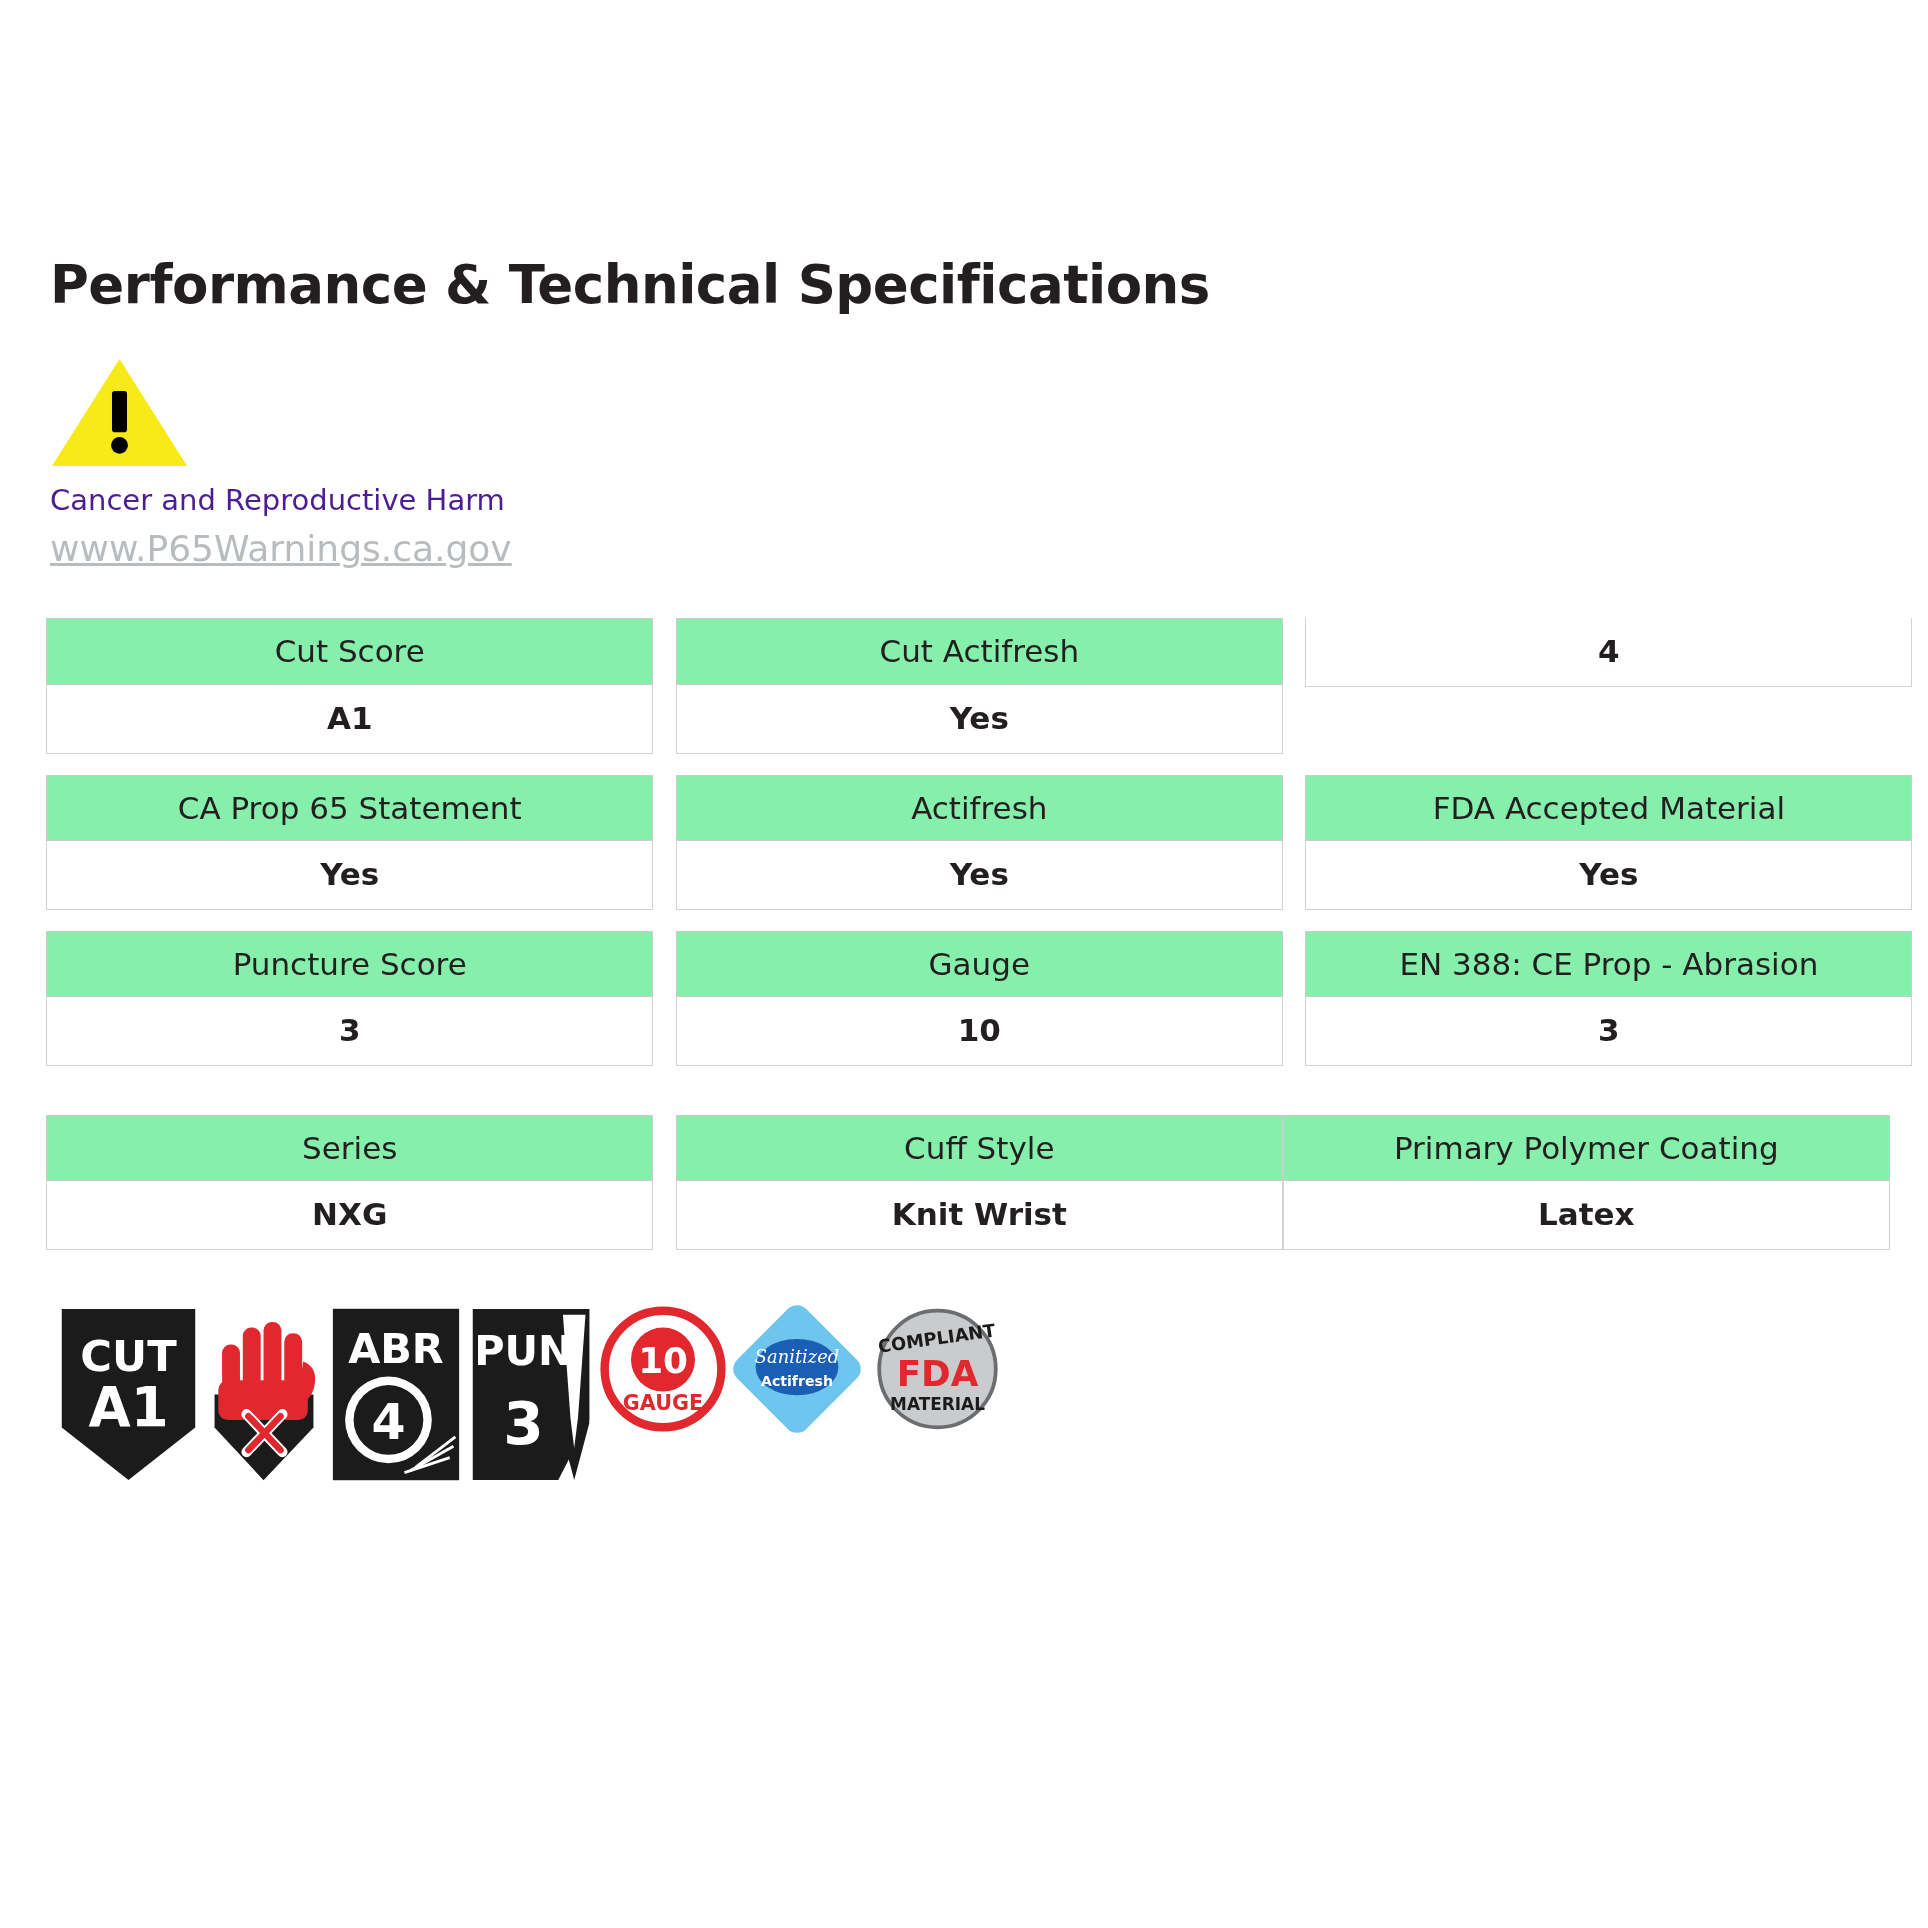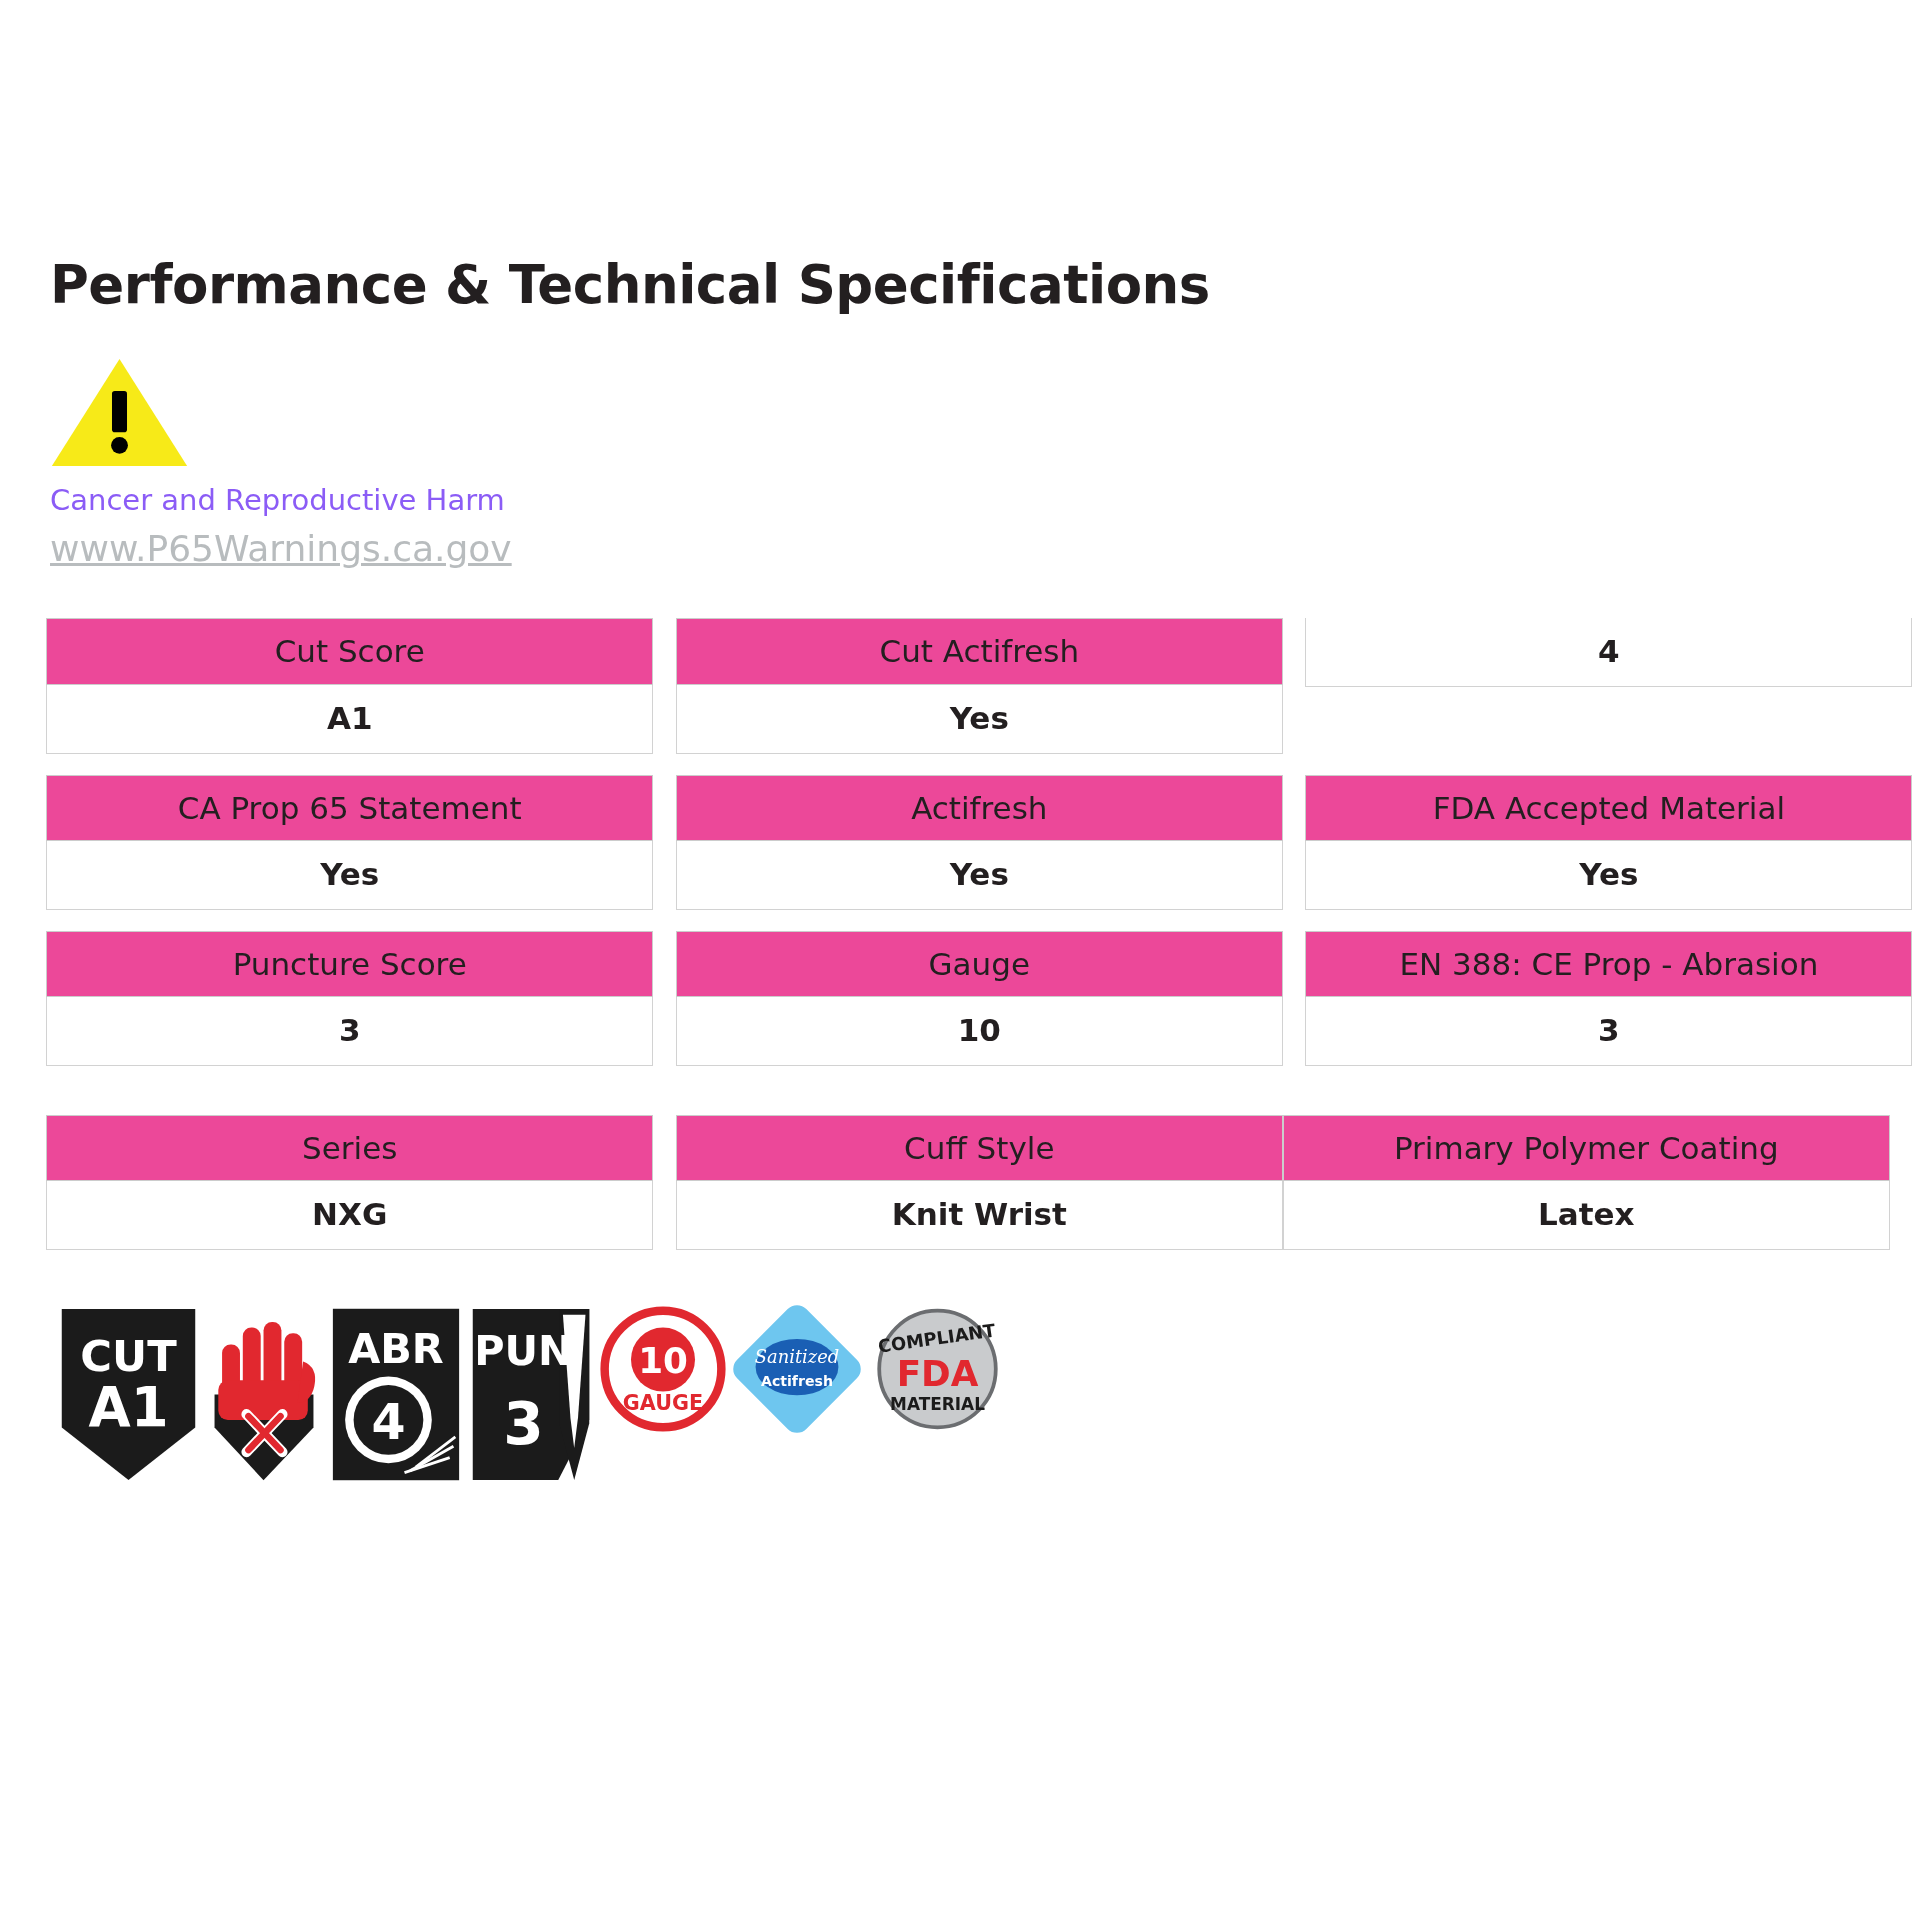--- a/index.html
+++ b/index.html
@@ -35,21 +35,21 @@
     margin-bottom: 49px;
   }
   .warning-triangle {
     width: 139px;
     height: 115px;
     display: block;
     margin-bottom: 9.4px;
   }
   .warning-text {
     font-size: 29px;
-    color: #8b5cf6;
+    color: #4c1d95;
     line-height: 1.5;
   }
   .warning-link {
     font-size: 36px;
     color: #b8bcbe;
     text-decoration: underline;
     display: inline-block;
     margin-top: 5.6px;
   }
   
@@ -59,21 +59,21 @@
     width: 1874px;
     margin-left: -3.8px;
   }
   .spec-cell {
     width: 607px;
     margin: 0 22.6px 21px 0;
     box-sizing: border-box;
   }
   .spec-cell.last { margin-right: 0; }
   .spec-head {
-    background: #ec4899;
+    background: #86efac;
     border: 0.9px solid #cccccc;
     text-align: center;
     font-size: 31px;
     color: #231f20;
     padding: 15px 5.6px 15px 5.6px;
     line-height: 1.1;
     box-sizing: border-box;
     white-space: nowrap;
     overflow: hidden;
   }

